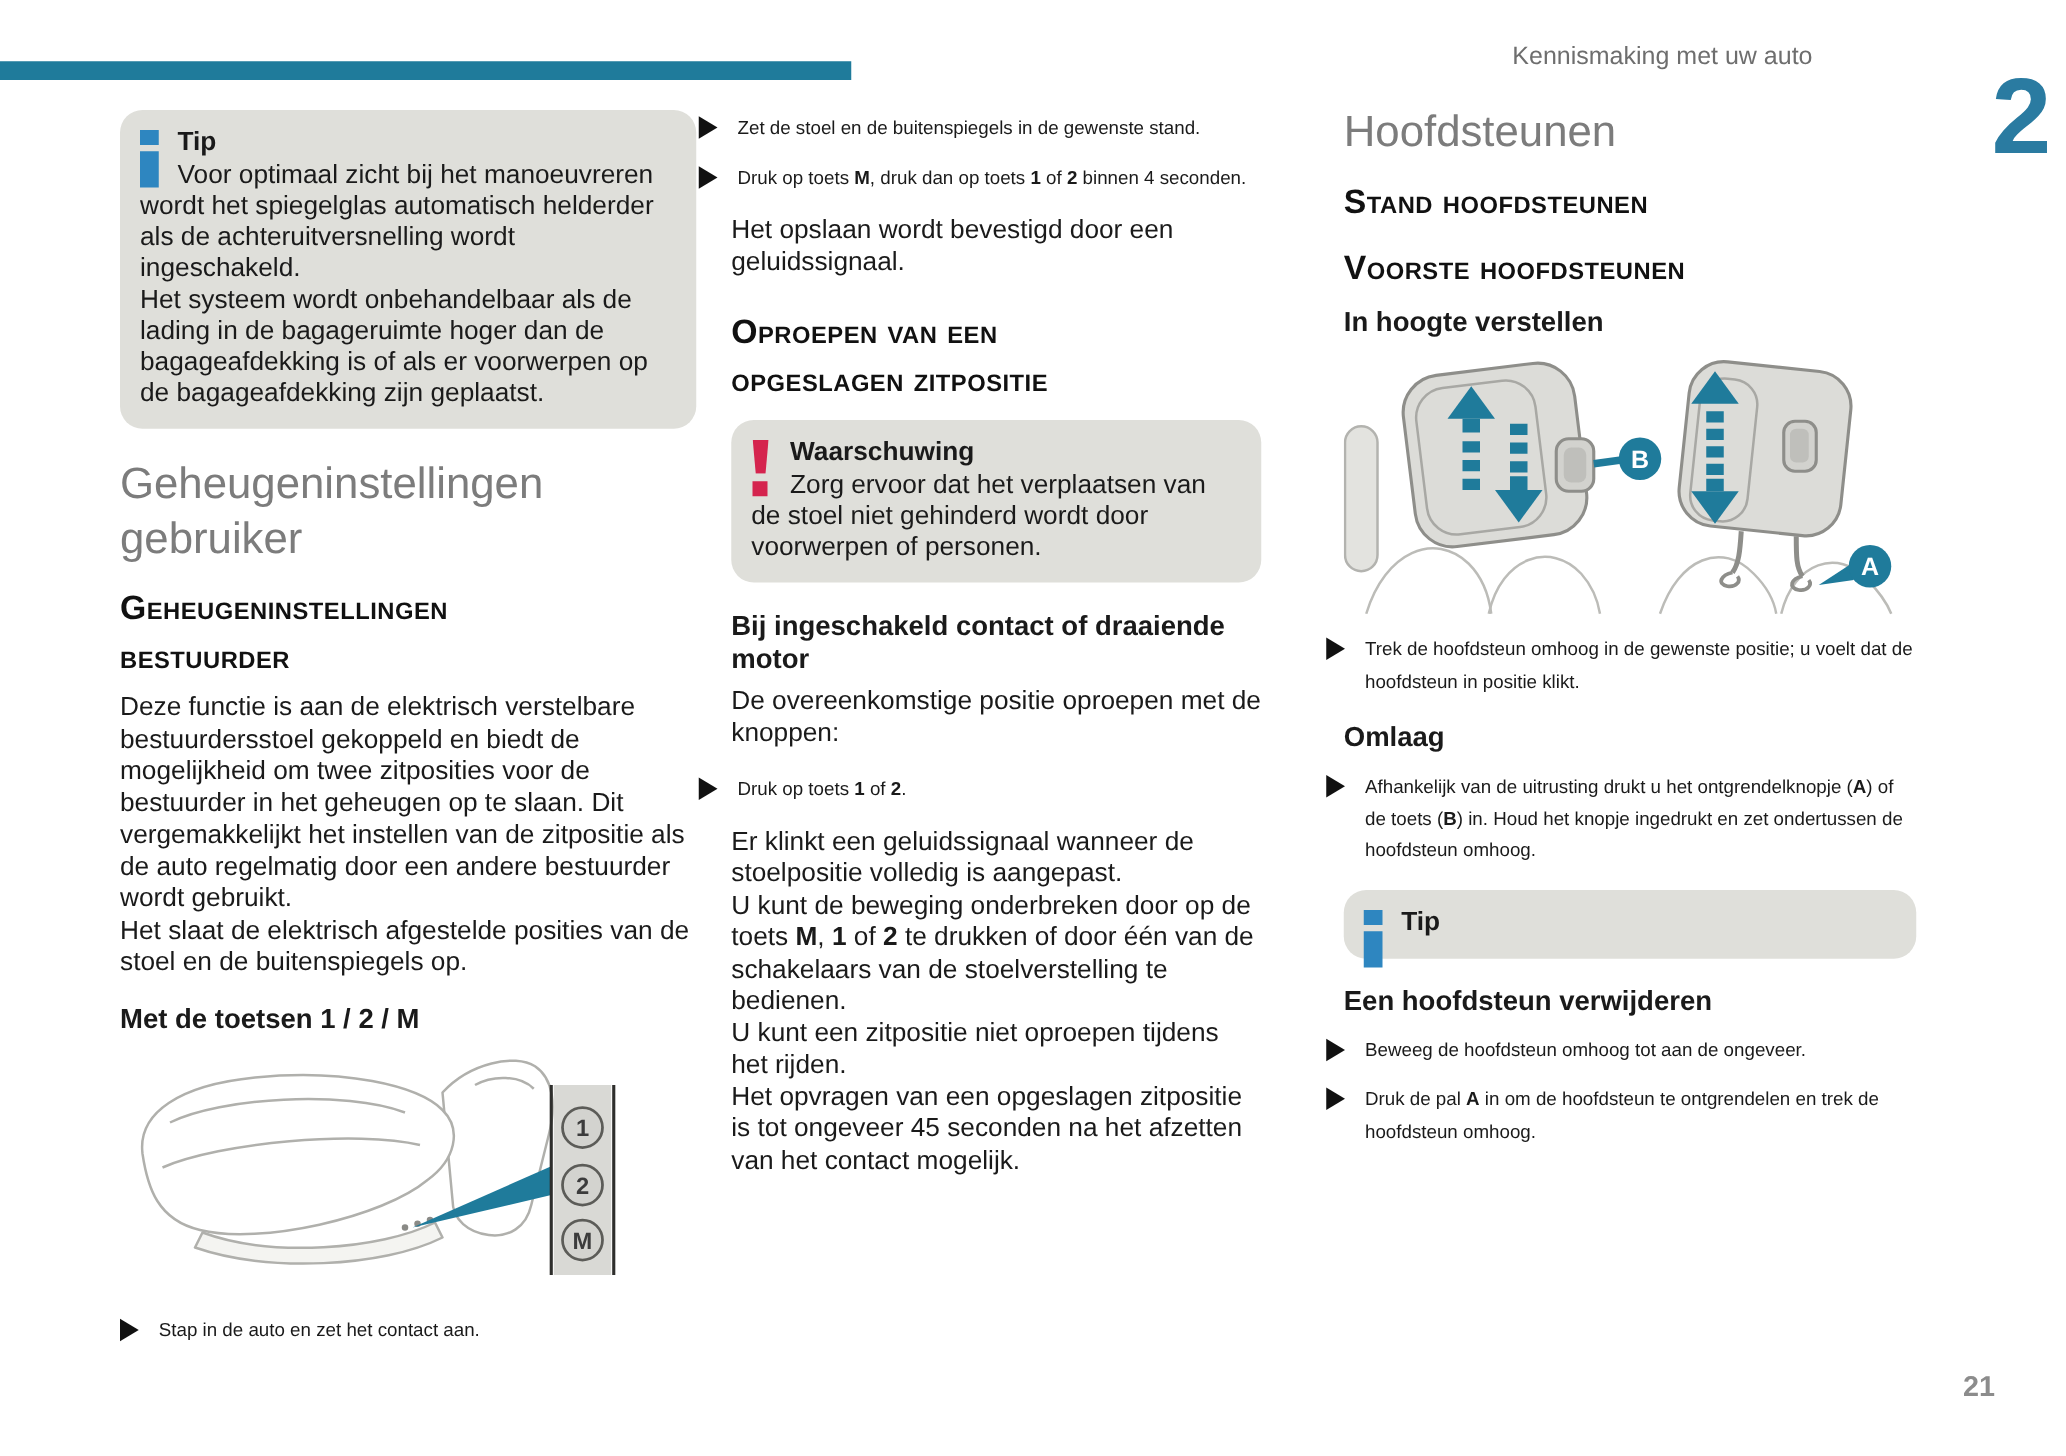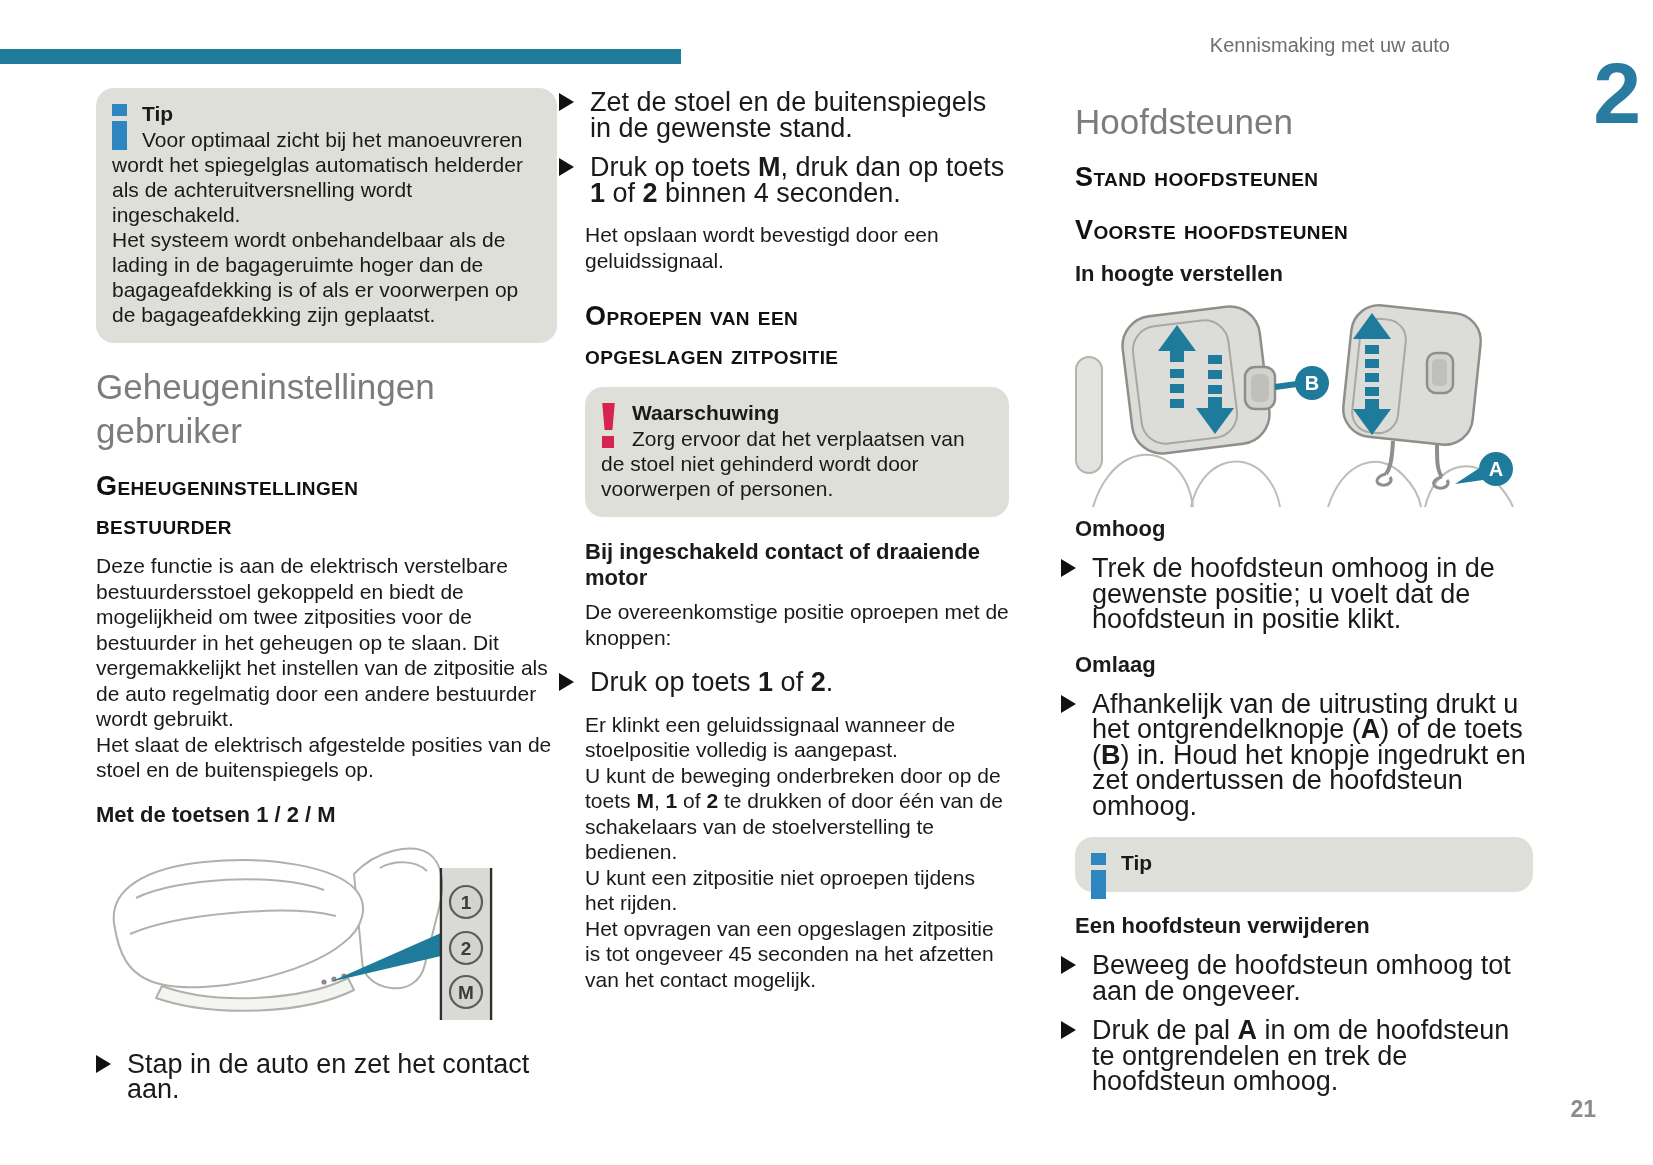--- a/index.html
+++ b/index.html
@@ -30,21 +30,21 @@
   .h1{font-size:35px;font-weight:400;color:#7c7c7c;line-height:44px;margin:22px 0 12px 0;white-space:pre-line;}
   .h2{font-size:27px;font-weight:bold;color:#111111;font-variant:small-caps;letter-spacing:.4px;
       line-height:39px;margin:14px 0 8px 0;white-space:pre-line;}
   .sub{font-size:22px;font-weight:bold;line-height:27px;margin:18px 0 8px 0;}
   .body{font-size:21px;line-height:25.5px;margin:8px 0;white-space:pre-line;}
   .b{font-weight:bold;}
 
   .bullet{display:flex;margin:14px 0 10px 0;}
   .tri{flex:0 0 auto;width:0;height:0;border-top:9px solid transparent;border-bottom:9px solid transparent;
        border-left:15px solid #111;margin:3px 16px 0 0;}
-  .bullet-text{font-size:27px;line-height:25.5px;white-space:pre-line;}
+  .bullet-text{font-size:15px;line-height:25.5px;white-space:pre-line;}
   .col2 .bullet{margin-left:-26px;}
   .col3 .bullet{margin-left:-14px;}
 
   .illus{display:block;margin:10px 0 6px 0;}
 </style>
 </head>
 <body>
 
 <div class="page">
 
@@ -132,21 +132,21 @@
       <span class="tri"></span>
       <span class="bullet-text"><span>Druk op toets </span><span class="b">1</span><span> of </span><span class="b">2</span><span>.</span></span>
     </div>
     <p class="body" style="margin-top:16px"><span>Er klinkt een geluidssignaal wanneer de stoelpositie volledig is aangepast.
 U kunt de beweging onderbreken door op de toets </span><span class="b">M</span><span>, </span><span class="b">1</span><span> of </span><span class="b">2</span><span> te drukken of door één van de schakelaars van de stoelverstelling te bedienen.
 U kunt een zitpositie niet oproepen tijdens het rijden.
 Het opvragen van een opgeslagen zitpositie is tot ongeveer 45 seconden na het afzetten van het contact mogelijk.</span></p>
   </div>
 
   <div class="col col3">
-    <div class="h1" style="margin-top:16px">Hoofdsteunen</div>
+    <div class="h1" style="margin-top:0">Hoofdsteunen</div>
     <div class="h2">Stand hoofdsteunen</div>
     <div class="h2">Voorste hoofdsteunen</div>
     <div class="sub" style="margin-top:10px">In hoogte verstellen</div>
 
     <svg class="illus" width="458" height="212" viewBox="0 0 458 212">
       <g fill="none" stroke="#bcbcb8" stroke-width="2">
         <path d="M18,210 C33,160 73,144 100,170 C110,180 116,194 118,210"></path>
         <path d="M116,210 C126,164 166,152 190,178 C198,187 203,198 205,210"></path>
         <path d="M253,210 C268,165 303,152 328,178 C338,188 344,198 346,210"></path>
         <path d="M350,210 C360,168 396,158 418,182 C428,192 434,200 438,210"></path>
@@ -190,21 +190,20 @@
             <rect x="290" y="90" width="14" height="9"></rect>
           <rect x="290" y="102" width="14" height="10"></rect>
           <polygon points="297,138 278,112 316,112"></polygon>
         </g>
         <polygon points="406,170 380,187 408,183" fill="#1f7b9b"></polygon>
         <circle cx="421" cy="172" r="17" fill="#1f7b9b"></circle>
         <text x="421" y="179" font-size="20" font-weight="bold" fill="#ffffff" text-anchor="middle" font-family="Liberation Sans, sans-serif">A</text>
       </g>
     </svg>
 
-    <div class="sub" style="margin-top:6px">Omhoog</div>
     <div class="bullet">
       <span class="tri"></span>
       <span class="bullet-text">Trek de hoofdsteun omhoog in de gewenste positie; u voelt dat de hoofdsteun in positie klikt.</span>
     </div>
     <div class="sub">Omlaag</div>
     <div class="bullet">
       <span class="tri"></span>
       <span class="bullet-text"><span>Afhankelijk van de uitrusting drukt u het ontgrendelknopje (</span><span class="b">A</span><span>) of de toets (</span><span class="b">B</span><span>) in. Houd het knopje ingedrukt en zet ondertussen de hoofdsteun omhoog.</span></span>
     </div>
 

